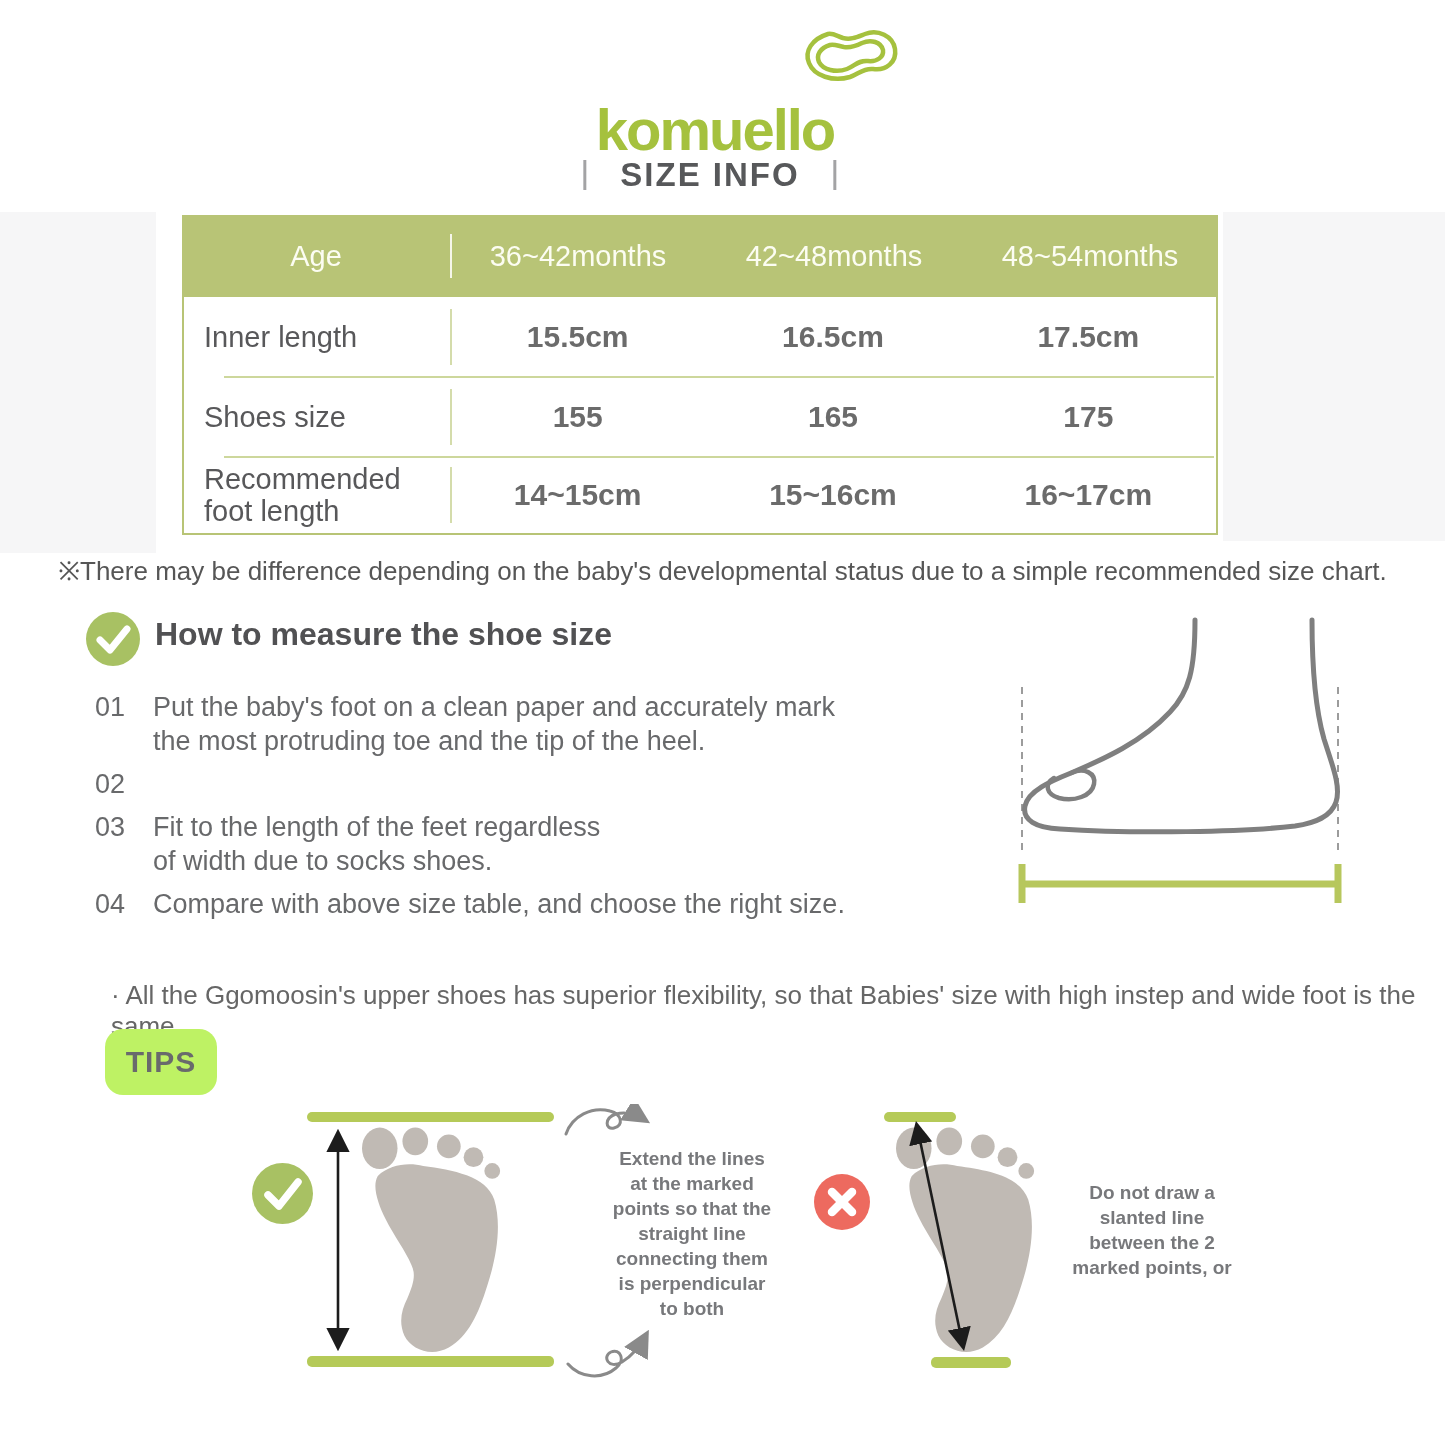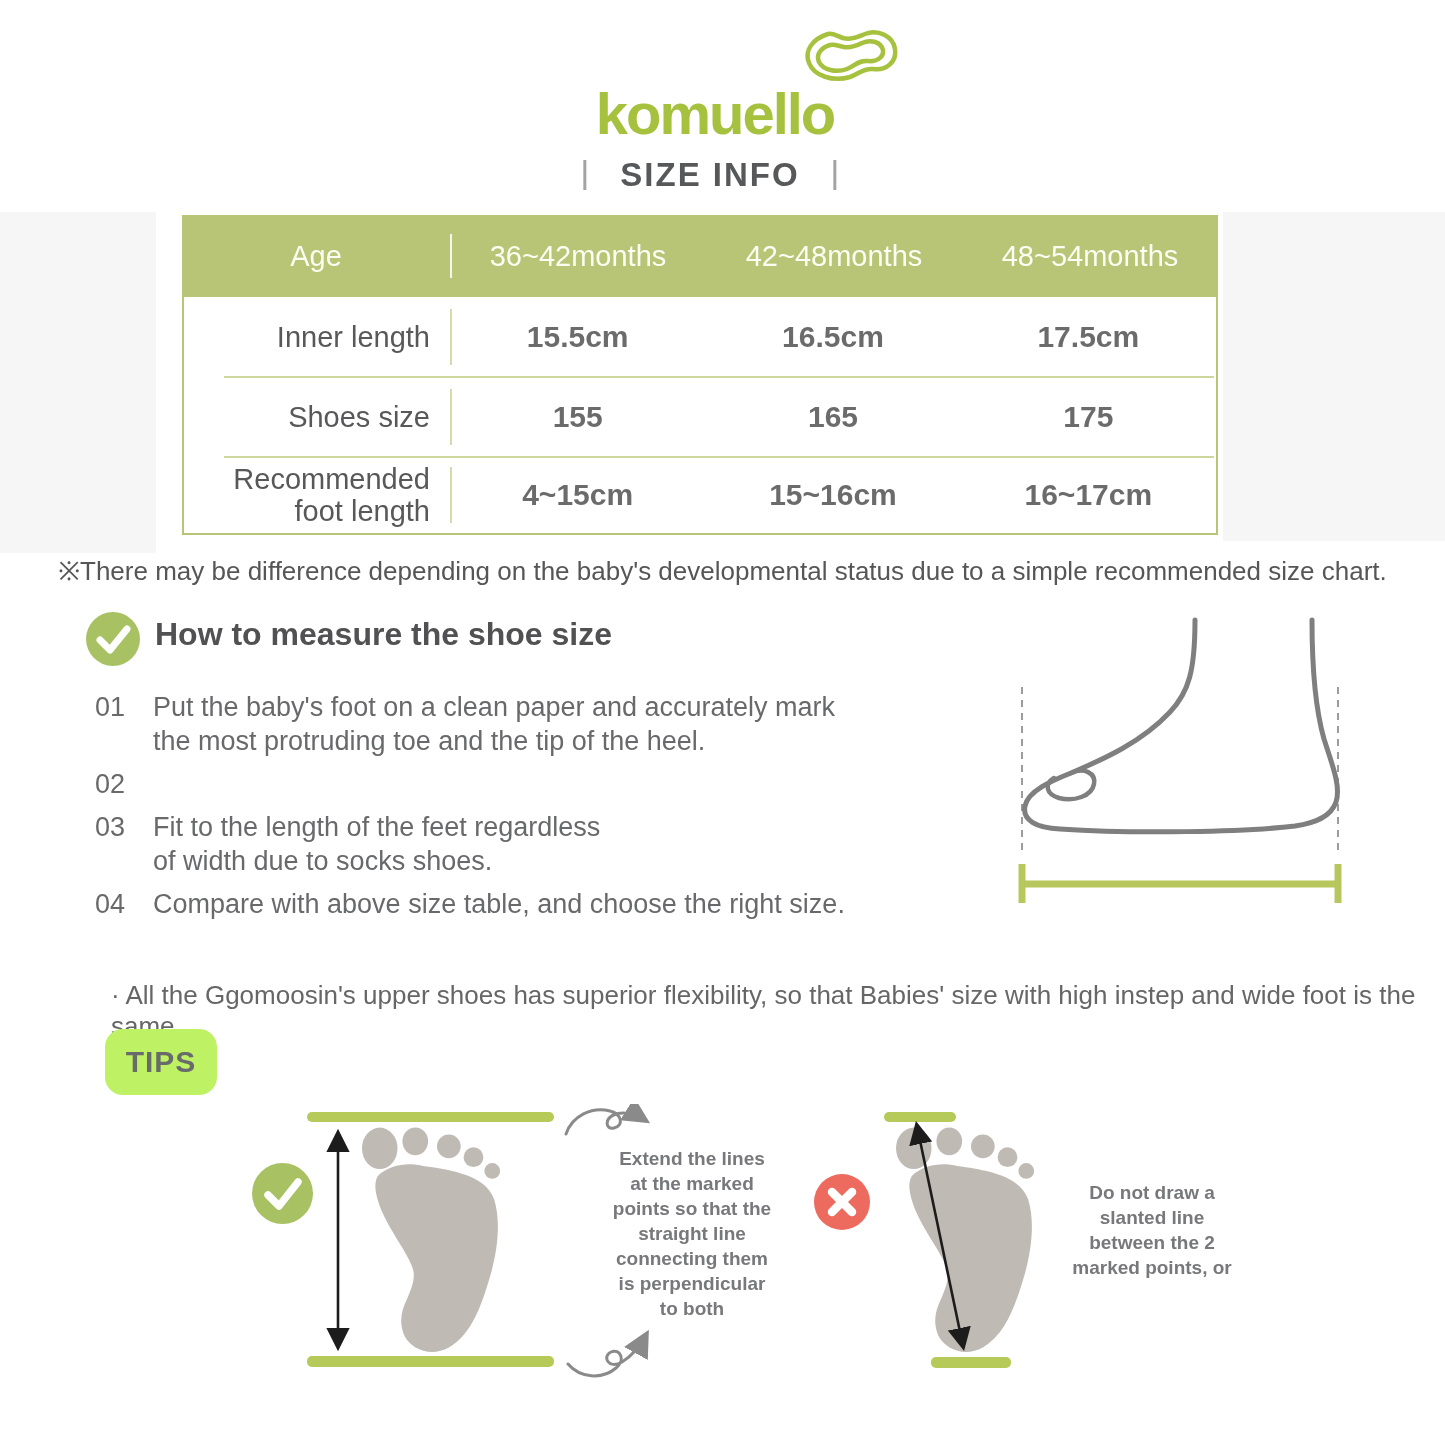--- a/index.html
+++ b/index.html
@@ -7,39 +7,39 @@
           font-family:"Liberation Sans",sans-serif;overflow:hidden;}
   .abs{position:absolute;}
 
   
   .band{background:#f6f6f7;}
   .band-left{left:0;top:212px;width:156px;height:341px;}
   .band-right{left:1223px;top:212px;width:222px;height:329px;}
 
   
   .logo-icon{left:798px;top:24px;width:104px;height:62px;}
-  .wordmark{left:715px;top:80px;transform:translateX(-50%);
+  .wordmark{left:715px;top:96px;transform:translateX(-50%);
             font-size:58px;font-weight:bold;letter-spacing:-2px;color:#a5c13e;}
 
   
   .size-info{left:710px;top:156px;transform:translateX(-50%);
              display:flex;align-items:center;gap:34px;}
   .size-info .bar{width:3px;height:30px;background:#a3a3a5;}
   .size-info .txt{font-size:33px;font-weight:bold;letter-spacing:2px;color:#57585a;}
 
   
   .size-table{left:182px;top:215px;width:1036px;}
   .thead{display:grid;grid-template-columns:268px 1fr 1fr 1fr;align-items:center;
          height:82px;background:#b8c476;color:#fcfdf2;font-size:29px;position:relative;}
   .thead .cell{text-align:center;}
   .thead .vsep{position:absolute;left:268px;top:19px;width:2px;height:44px;background:rgba(255,255,255,.85);}
   .tbody{position:relative;background:#fff;border-left:2px solid #b8c476;border-right:2px solid #b8c476;
          border-bottom:2px solid #b8c476;display:grid;grid-template-rows:80px 80px 76px;}
   .trow{display:grid;grid-template-columns:266px 1fr 1fr 1fr;align-items:center;position:relative;}
-  .trow .lbl{text-align:right;font-size:29px;color:#58585a;line-height:1.12;padding:0 20px;}
+  .trow .lbl{text-align:left;font-size:29px;color:#58585a;line-height:1.12;padding:0 20px;}
   .trow .val{text-align:center;font-size:30px;font-weight:bold;color:#6b6b6b;}
   .trow .rowsep{position:absolute;left:40px;right:2px;top:-1px;height:2px;background:#cdd79c;}
   .trow .shortsep{position:absolute;left:266px;top:50%;transform:translateY(-50%);
                   width:2px;height:56px;background:#d4dcab;}
 
   .note{left:0;top:552px;width:100%;text-align:center;font-size:26px;color:#565656;}
 
   
   .howto-check{left:86px;top:612px;width:54px;height:54px;}
   .howto-title{left:155px;top:616px;font-size:32px;font-weight:bold;color:#515153;}
@@ -112,21 +112,21 @@
         <div class="rowsep"></div>
         <div class="lbl">Shoes size</div>
         <div class="val">155</div>
         <div class="val">165</div>
         <div class="val">175</div>
         <div class="shortsep"></div>
       </div>
       <div class="trow">
         <div class="rowsep"></div>
         <div class="lbl">Recommended foot length</div>
-        <div class="val">4~15cm</div>
+        <div class="val">14~15cm</div>
         <div class="val">15~16cm</div>
         <div class="val">16~17cm</div>
         <div class="shortsep"></div>
       </div>
     </div>
   </div>
 
   <div class="abs note">※There may be difference depending on the baby's developmental status due to a simple recommended size chart.</div>
 
   <svg class="abs howto-check" viewBox="0 0 54 54">

